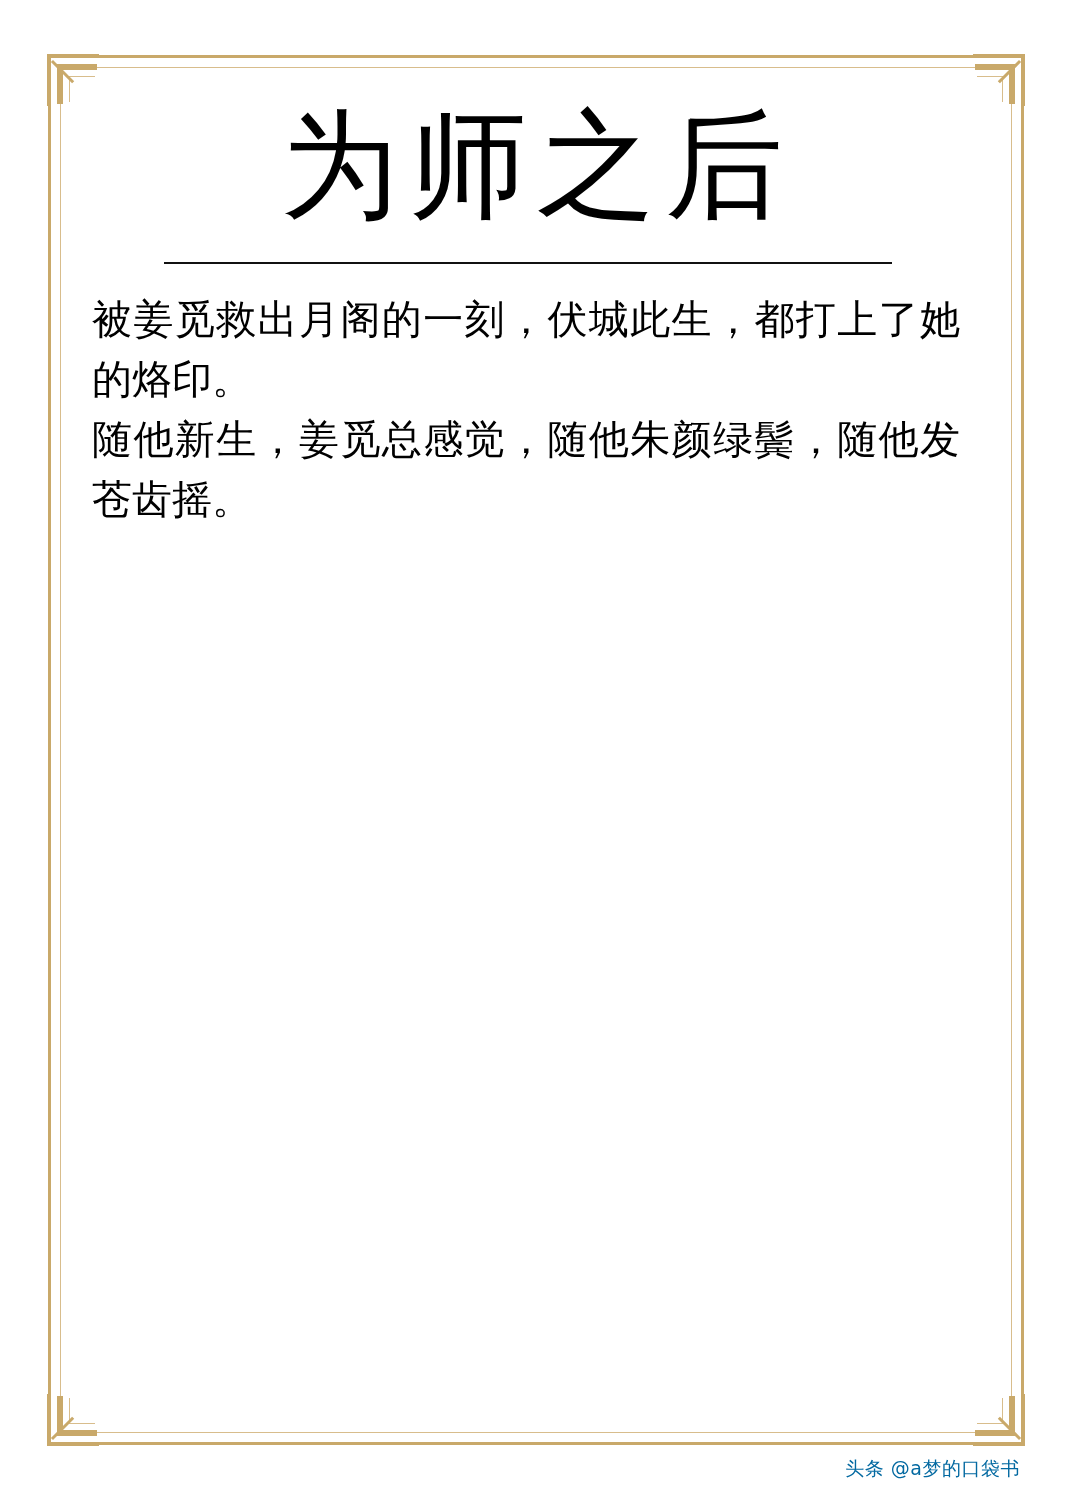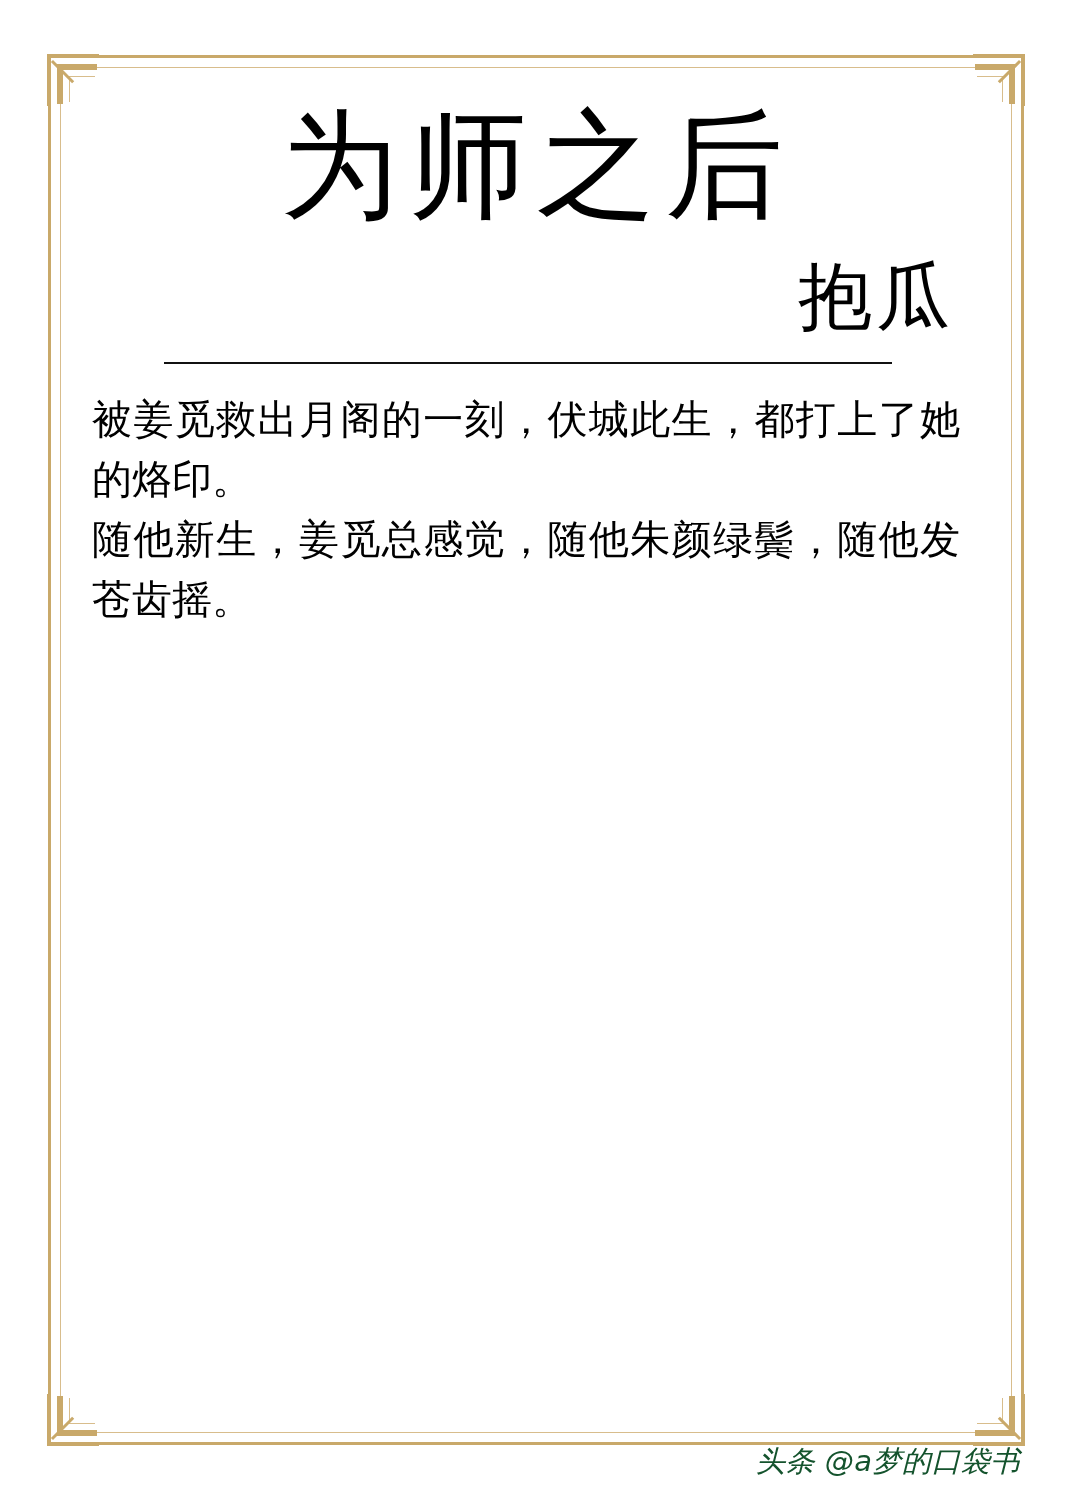--- a/index.html
+++ b/index.html
@@ -132,25 +132,24 @@
   .body-text p {
     margin: 0;
   }
 
   
   .footer {
     position: absolute;
     right: 52px;
     bottom: 18px;
     font-family: "DejaVu Sans", "Liberation Sans", sans-serif;
-    font-size: 29px;
-    color: #14532d;
+    font-size: 19px;
+    color: #0369a1;
     letter-spacing: 0.5px;
     white-space: nowrap;
-    font-style: italic;
   }
 </style>
 </head>
 <body>
 
 <div class="page-frame">
   <div class="frame-outer"></div>
   <div class="frame-inner"></div>
   <div class="corner tl">
       <i class="a"></i>
@@ -175,21 +174,20 @@
       <i class="b"></i>
       <i class="c"></i>
       <i class="d"></i>
     </div>
 </div>
 
 <div class="content">
 
   <h1 class="title">为师之后</h1>
 
-  <div class="author">抱瓜</div>
 
 
   <div class="divider"></div>
 
   <div class="body-text">
     <p>被姜觅救出月阁的一刻，伏城此生，都打上了她的烙印。</p>
     <p>随他新生，姜觅总感觉，随他朱颜绿鬓，随他发苍齿摇。</p>
   </div>
 
 </div>

